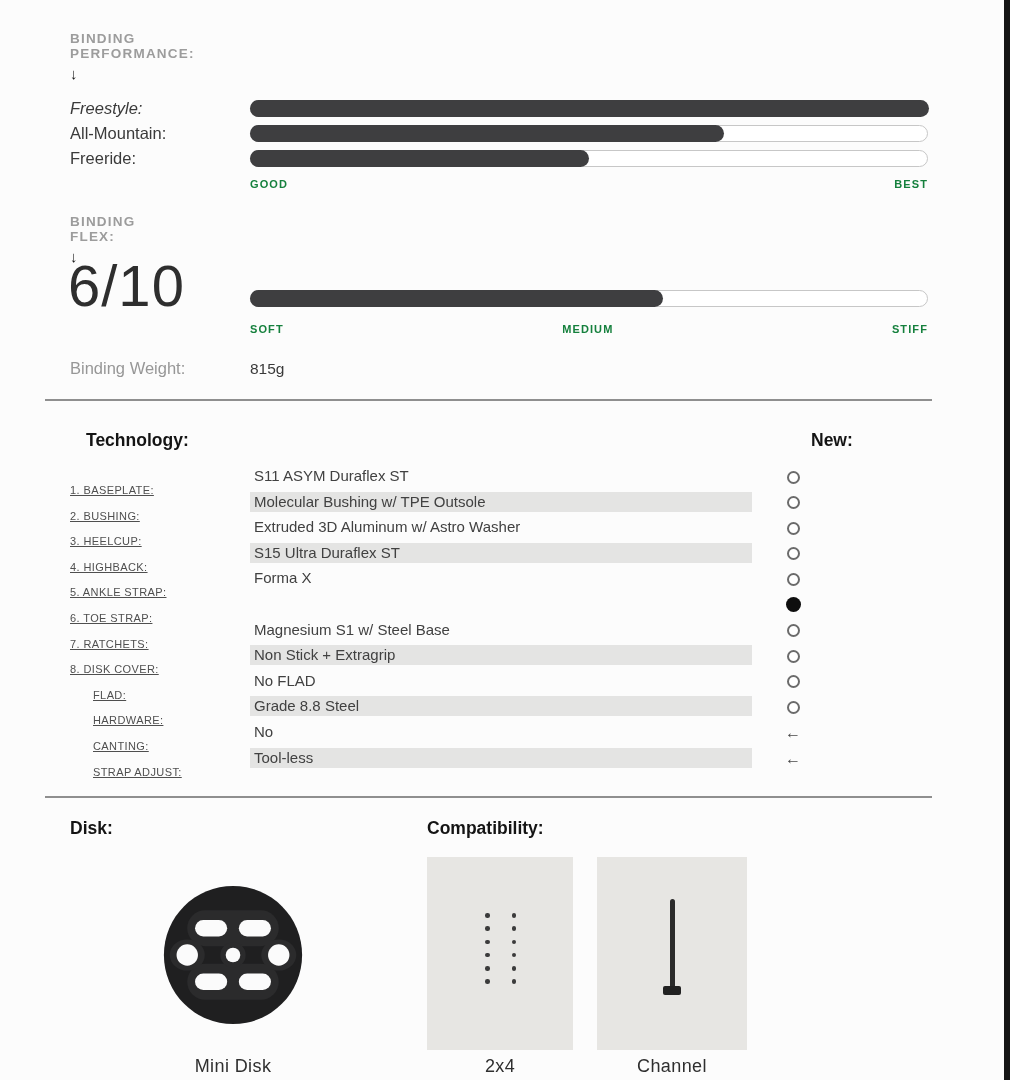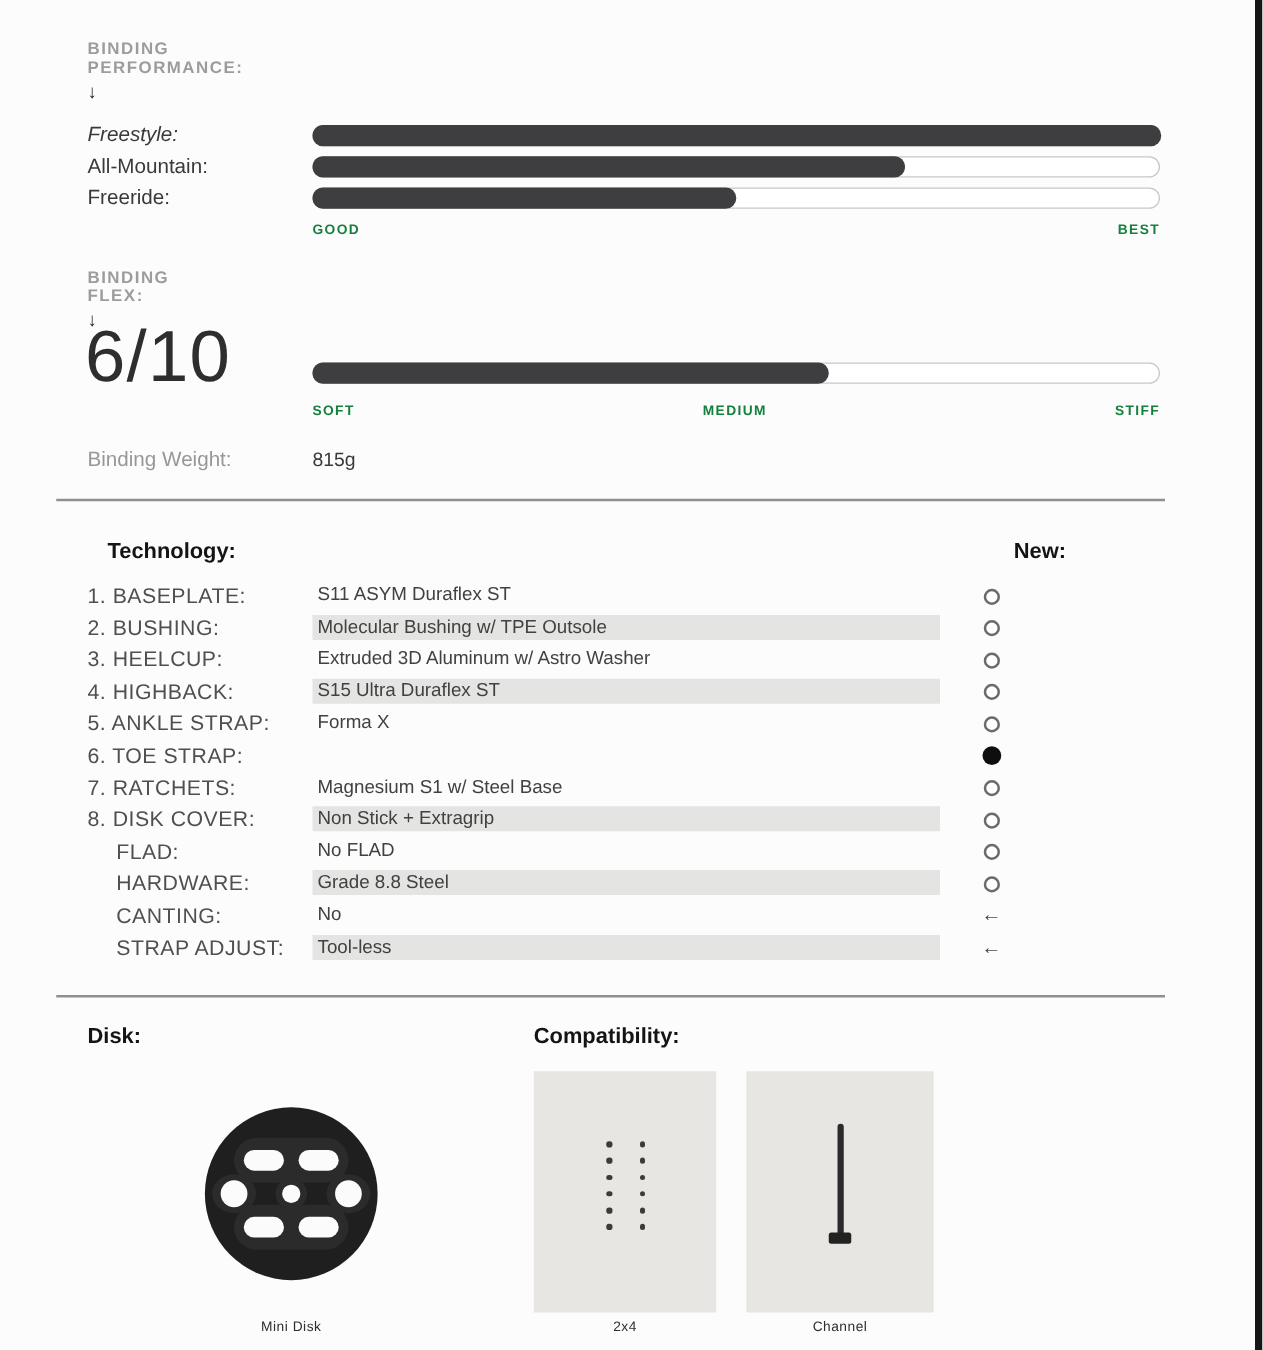--- a/index.html
+++ b/index.html
@@ -46,40 +46,40 @@
   .weight-label { font-size:16.5px; color:#979797; }
   .weight-value { font-size:15.5px; color:#3a3a3a; }
 
   .divider { left:45px; width:887px; height:2px; background:#8f8f8f; }
 
   
   .section-title { font-size:17.5px; font-weight:bold; color:#141414; }
   .tech-rows { left:70px; top:464px; width:760px; }
   .tech-row { position:relative; height:25.6px; }
   .tech-label {
-    position:absolute; left:0; top:3px; font-size:17px; letter-spacing:0.4px;
-    color:#4f4f4f; line-height:20px; white-space:nowrap;
+    position:absolute; left:0; top:16px; font-size:11px; letter-spacing:0.4px;
+    color:#4f4f4f; line-height:20px; white-space:nowrap;text-decoration:underline;
   }
   .tech-label.indent { left:23px; }
   .tech-value {
     position:absolute; left:180px; top:2px; width:502px; height:20px;
     font-size:15px; color:#414141; line-height:20px; padding-left:4px; white-space:nowrap;
   }
   .tech-value.hl { background:#e4e4e3; }
   .tech-marker {
     position:absolute; left:713px; top:3px; width:20px; height:20px;
     display:flex; align-items:center; justify-content:center;
   }
   .m-circle { width:13px; height:13px; border:2px solid #6b6b6b; border-radius:50%; background:#fff; }
   .m-filled { width:15px; height:15px; border-radius:50%; background:#0e0e0e; }
   .m-arrow { font-size:16px; color:#474747; line-height:16px; }
 
   
   .compat-box { top:857px; height:193px; background:#e7e6e3; }
-  .box-label { top:1056px; text-align:center; font-size:11px; color:#2f2f2f; letter-spacing:0.4px; }
+  .box-label { top:1056px; text-align:center; font-size:18px; color:#2f2f2f; letter-spacing:0.4px; }
   .dot { width:4.5px; height:4.5px; border-radius:50%; background:#3b3b3b; }
   .dots-grid {
     position:absolute; left:58px; top:56px;
     display:grid; grid-template-columns:4.5px 4.5px; column-gap:22px; row-gap:8.8px;
   }
   .channel-rod {
     position:absolute; left:72.5px; top:42px; width:5px; height:91px;
     background:#2b2b2b; border-radius:3px 3px 0 0;
   }
   .channel-base {

